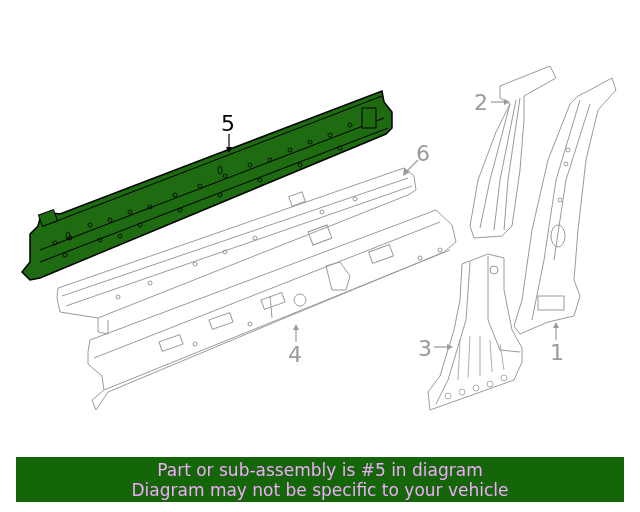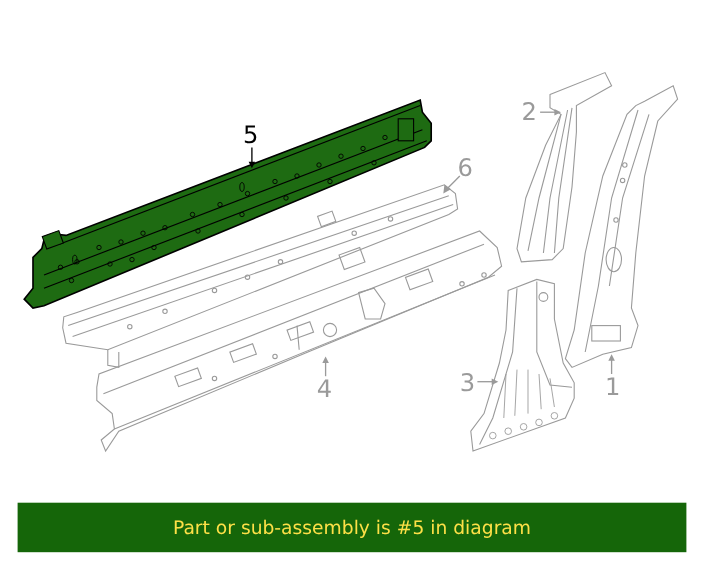--- a/index.html
+++ b/index.html
@@ -2,21 +2,21 @@
 <html><head>
 <meta charset="utf-8">
 <style>
   html, body { margin:0; padding:0; background:#ffffff; }
   body { width:640px; height:512px; position:relative; overflow:hidden; font-family:"DejaVu Sans", sans-serif; }
   #diagram { position:absolute; left:0; top:0; width:640px; height:450px; }
   .callout { position:absolute; font-family:"DejaVu Sans", sans-serif; font-size:22px; line-height:22px; color:#9a9a9a; }
   .callout.active { color:#000000; }
   #banner { position:absolute; left:16px; top:457px; width:608px; height:45px; background:#156609;
             display:flex; flex-direction:column; align-items:center; justify-content:center; }
-  #banner span { font-family:"DejaVu Sans", sans-serif; font-size:17px; line-height:20px; color:#fde047; white-space:nowrap; }
+  #banner span { font-family:"DejaVu Sans", sans-serif; font-size:17px; line-height:20px; color:#f0abfc; white-space:nowrap; }
 </style>
 </head>
 <body>
 
 <div id="diagram">
   <svg width="640" height="450" viewBox="0 0 640 450" xmlns="http://www.w3.org/2000/svg">
 
     <g>
       <polygon points="22,272 30,262 30,234 38,226 40,218 52,213 60,214 382,91 384,102 392,112 392,128 386,134 40,278 30,280" fill="#1e6b12" stroke="#000" stroke-width="1.5"></polygon>
       <polyline points="40,250 384,118" fill="none" stroke="#000" stroke-width="1"></polyline>
@@ -143,13 +143,14 @@
 
 <span class="callout" style="left:550px;top:342px;">1</span>
 <span class="callout" style="left:474px;top:92px;">2</span>
 <span class="callout" style="left:418px;top:338px;">3</span>
 <span class="callout" style="left:288px;top:344px;">4</span>
 <span class="callout active" style="left:221px;top:113px;">5</span>
 <span class="callout" style="left:416px;top:143px;">6</span>
 
 <div id="banner">
   <span>Part or sub-assembly is #5 in diagram</span>
+  <span>Diagram may not be specific to your vehicle</span>
 </div>
 
 </body></html>

